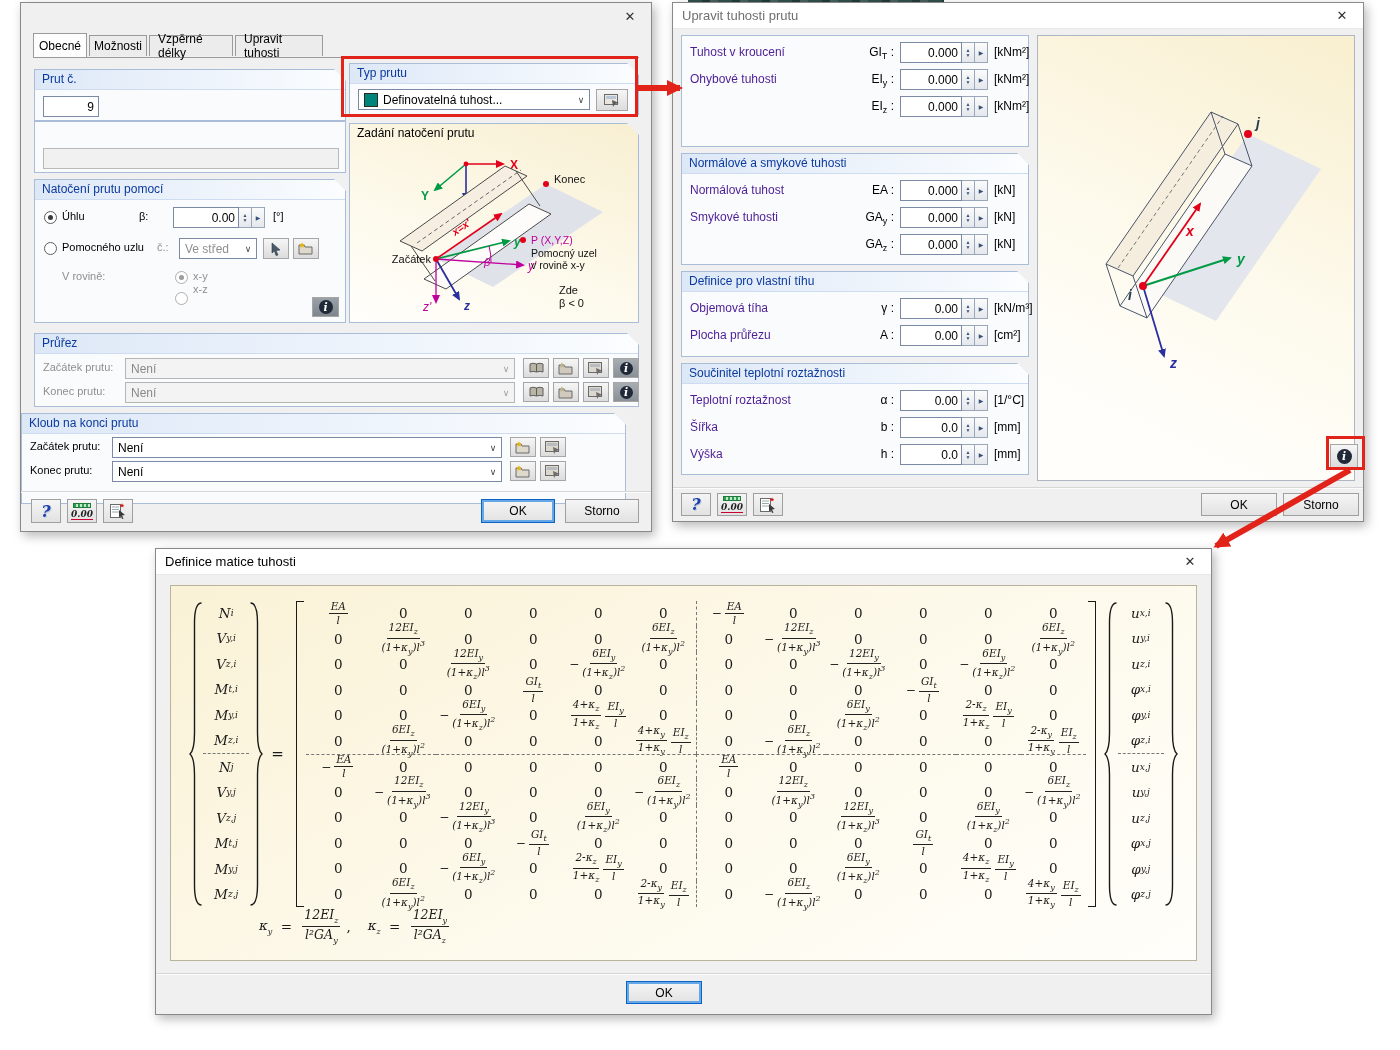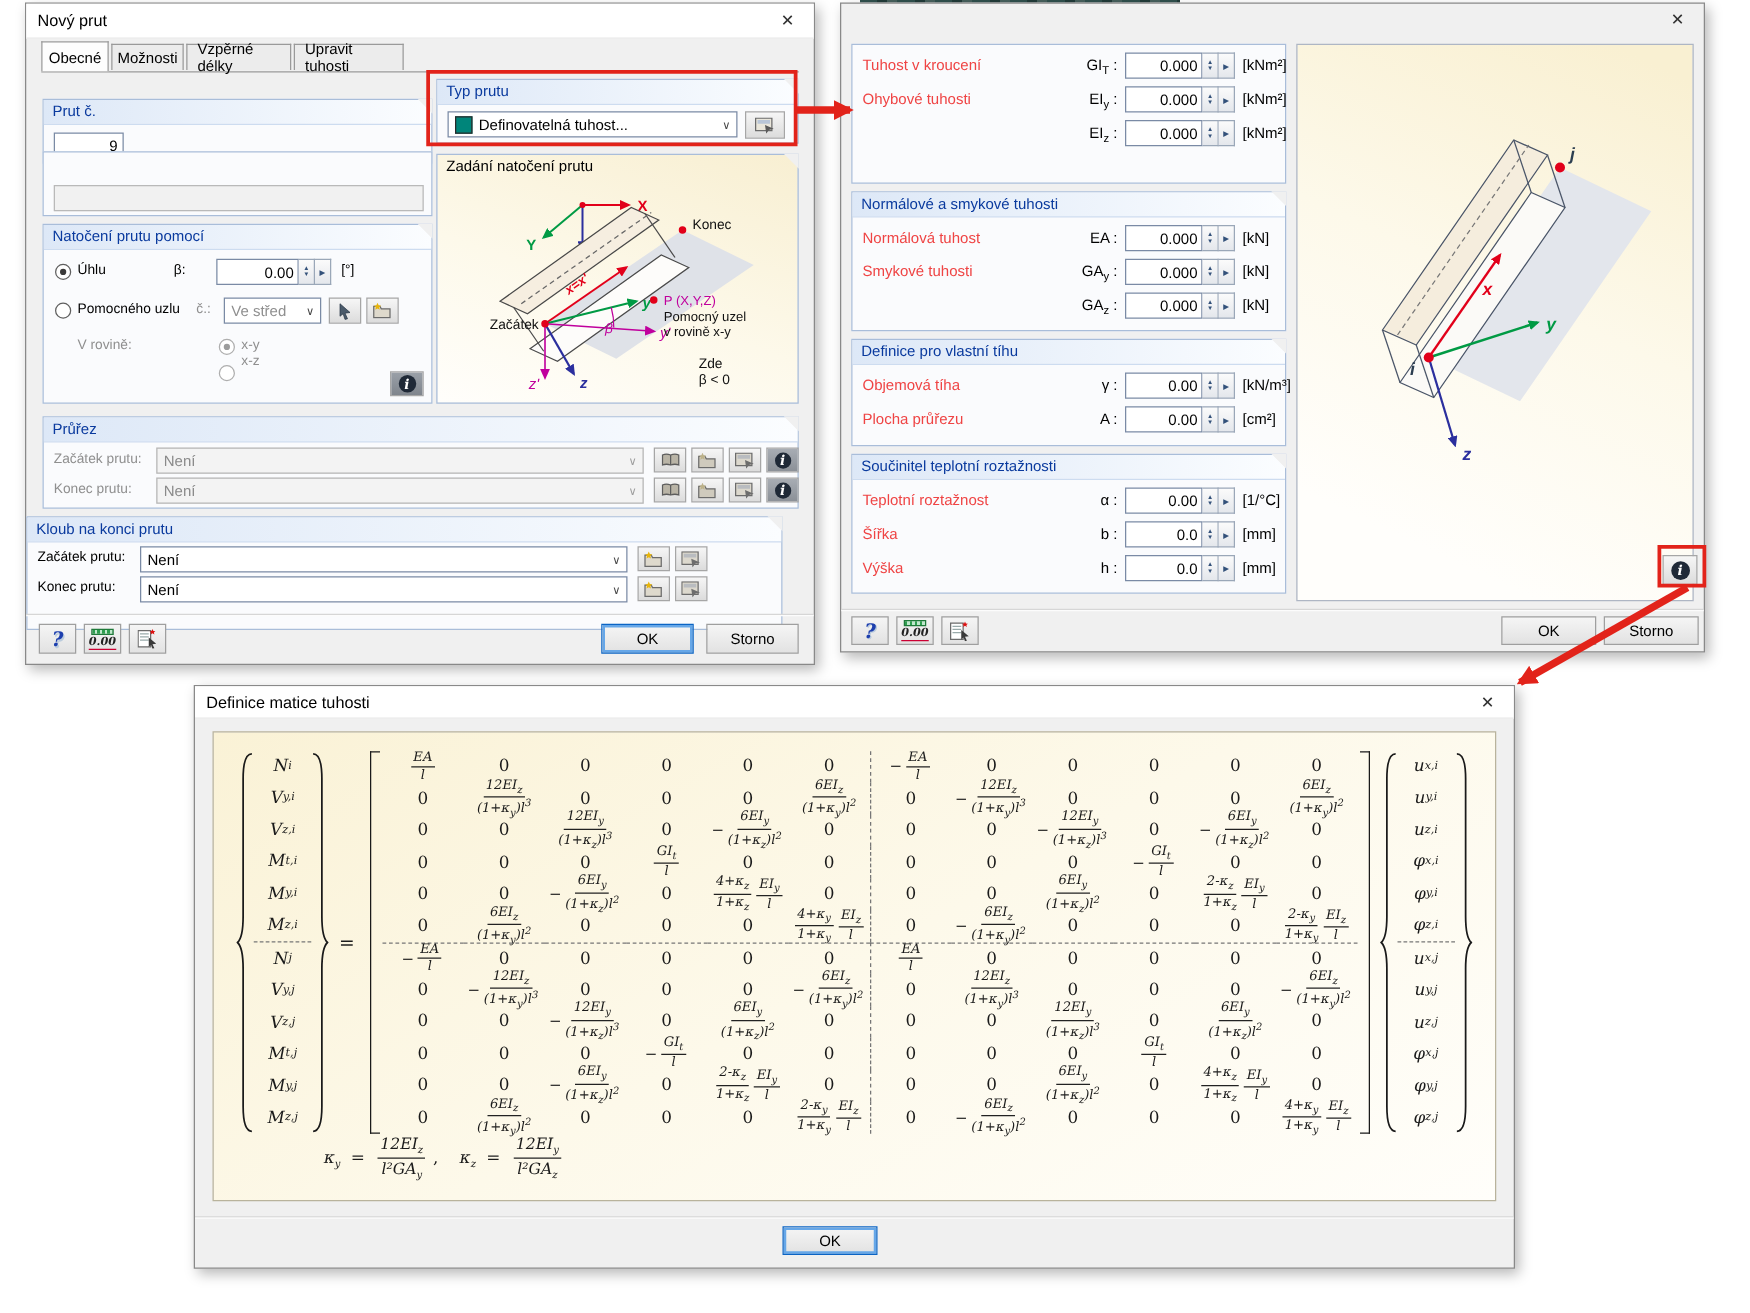--- a/index.html
+++ b/index.html
@@ -57,21 +57,21 @@
   .radio.dis{border-color:#aeaeae}
   .radio.dis.sel::after{background:#9c9c9c}
   .sep{position:absolute;left:0;right:0;border-top:1px solid #d6d6d6;border-bottom:1px solid #fcfcfc}
   .imgpanel{position:absolute;box-sizing:border-box;border:1px solid #aeb6c4;
             background:linear-gradient(205deg,#f9f0d2 5%,#fdf9ea 45%,#fffefb 85%)}
   
   .redrect{position:absolute;border:3px solid #e2231a;box-sizing:border-box;pointer-events:none}
   .redarrow{position:absolute;pointer-events:none}
   
   .srow{position:relative;height:27px}
-  .srow .slabel{position:absolute;left:8px;top:4px;font-size:12px;color:#ef4444;white-space:nowrap}
+  .srow .slabel{position:absolute;left:8px;top:4px;font-size:12px;color:#4c1d95;white-space:nowrap}
   .srow .ssym{position:absolute;left:148px;top:4px;width:64px;text-align:right;font-size:12px;color:#000}
   .srow .ssym sub{font-size:9px}
   .srow .sfieldwrap{position:absolute;left:218px;top:1px;width:88px;display:flex;height:21px}
   .srow .sunit{position:absolute;left:312px;top:4px;font-size:12px;color:#000;white-space:nowrap}
   
   .mpanel{position:absolute;box-sizing:border-box;border:1px solid #b9b39c;
           background:linear-gradient(150deg,#faf2d6 0%,#fdf9ea 50%,#fffefa 100%)}
   .meq{display:flex;align-items:center;justify-content:center;padding-top:14px}
   .vcol{display:flex;flex-direction:column}
   .vcell{height:25.5px;display:flex;align-items:center;justify-content:center;min-width:46px;
@@ -102,42 +102,39 @@
   .tabline{position:absolute;left:0;right:0;border-top:1px solid #9a9a9a}
   .stripbg{position:absolute;background:repeating-linear-gradient(90deg,#30504d 0 14px,#223b39 14px 22px,#47605c 22px 30px)}
   svg text{font-family:"Liberation Sans",sans-serif}
 </style>
 </head>
 <body>
 
 <div class="stripbg" style="left:688px;top:0;width:256px;height:6px"></div>
 
 <div class="dlg" style="left:20px;top:2px;width:630px;height:528px">
-  <div class="titlebar">
-    <span>Nový prut</span>
-  </div>
   <div class="xbtn">✕</div>
 
   <div style="position:absolute;left:12px;top:32px;right:12px;height:24px">
     <div class="tabline" style="top:22px"></div>
     <div class="tab active" style="left:0;width:54px">
         <span>Obecné</span>
       </div>
     <div class="tab" style="left:56px;width:58px">
         <span>Možnosti</span>
       </div>
     <div class="tab" style="left:116px;width:84px">
         <span>Vzpěrné délky</span>
       </div>
     <div class="tab" style="left:202px;width:88px">
         <span>Upravit tuhosti</span>
       </div>
   </div>
 
-  <div class="grp" style="left:13px;top:76px;width:312px;height:52px">
+  <div class="grp" style="left:13px;top:66px;width:312px;height:52px">
     <div class="grp-h">Prut č.</div>
     <input class="tinput" style="left: 8px; top: 26px; width: 56px;" value="9">
   </div>
 
   <div class="grp" style="left:328px;top:60px;width:290px;height:52px">
     <div class="grp-h">Typ prutu</div>
     <div class="combo" style="left:8px;top:25px;width:232px">
       <span class="swatch" style="background:#00857a"></span>
       <span class="ctext">Definovatelná tuhost...</span>
       <span class="chev">∨</span>
@@ -370,20 +367,23 @@
   </div>
   <div class="btn focus" style="left:460px;top:496px;width:74px;height:24px">
       <span>OK</span>
     </div>
   <div class="btn" style="left:544px;top:496px;width:74px;height:24px">
       <span>Storno</span>
     </div>
 </div>
 
 <div class="dlg" style="left:672px;top:2px;width:690px;height:518px">
+  <div class="titlebar inactive" style="height:26px">
+    <span>Upravit tuhosti prutu</span>
+  </div>
   <div class="xbtn" style="height:25px">✕</div>
 
   <div class="grp" style="left:8px;top:32px;width:348px;height:112px">
     <div class="grp-body" id="sec-rows-0" style="padding-top:5px">
         <div class="srow">
           <span class="slabel">Tuhost v kroucení</span>
           <span class="ssym"><span class="mpl">GI<sub>T</sub> :</span></span>
           <span class="sfieldwrap">
             <input class="sinput" value="0.000" style="">
             <span class="sspin">

